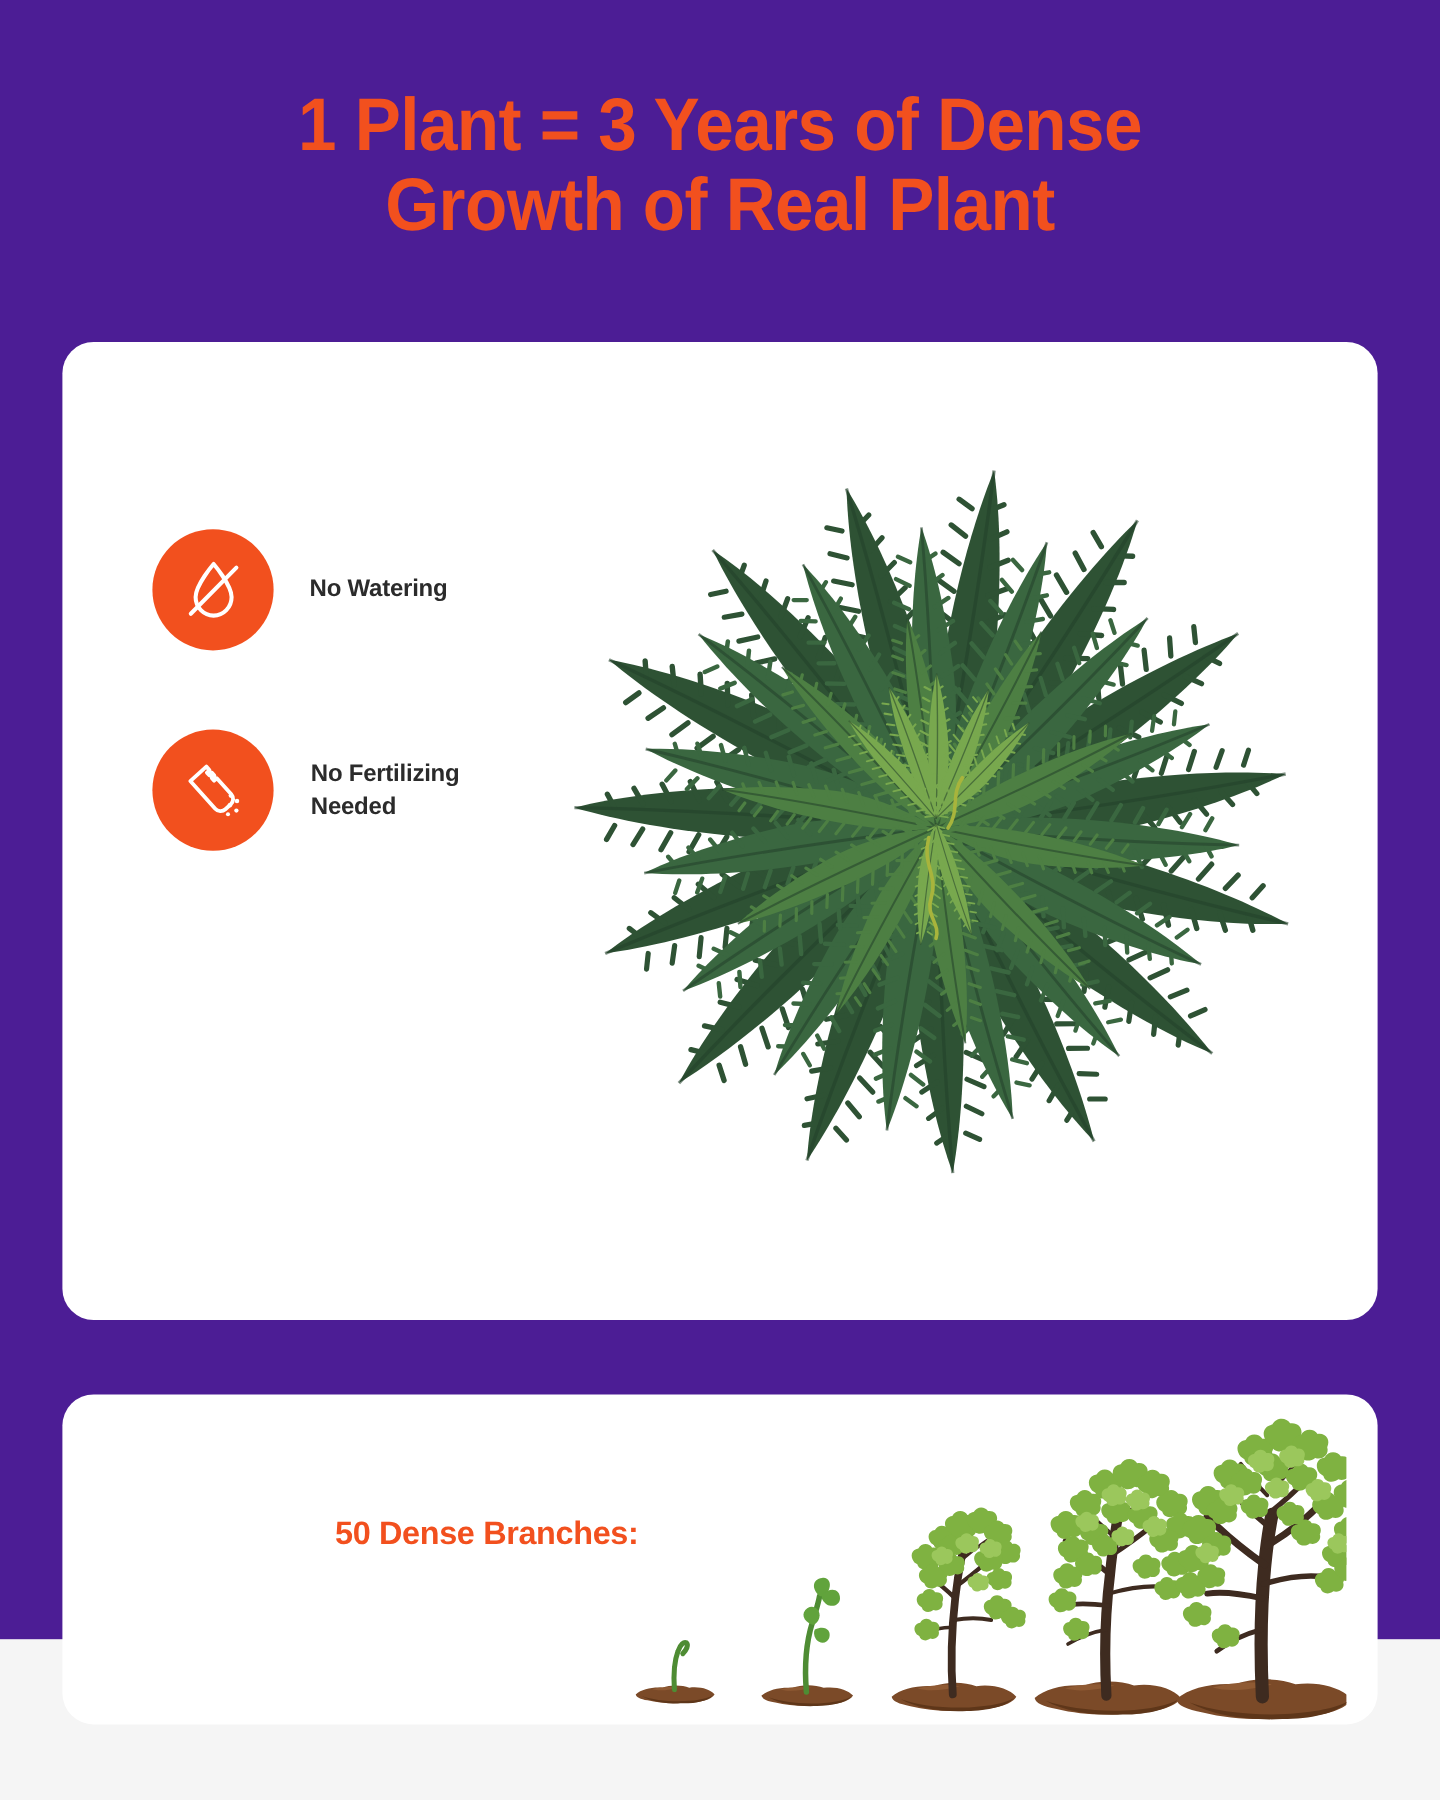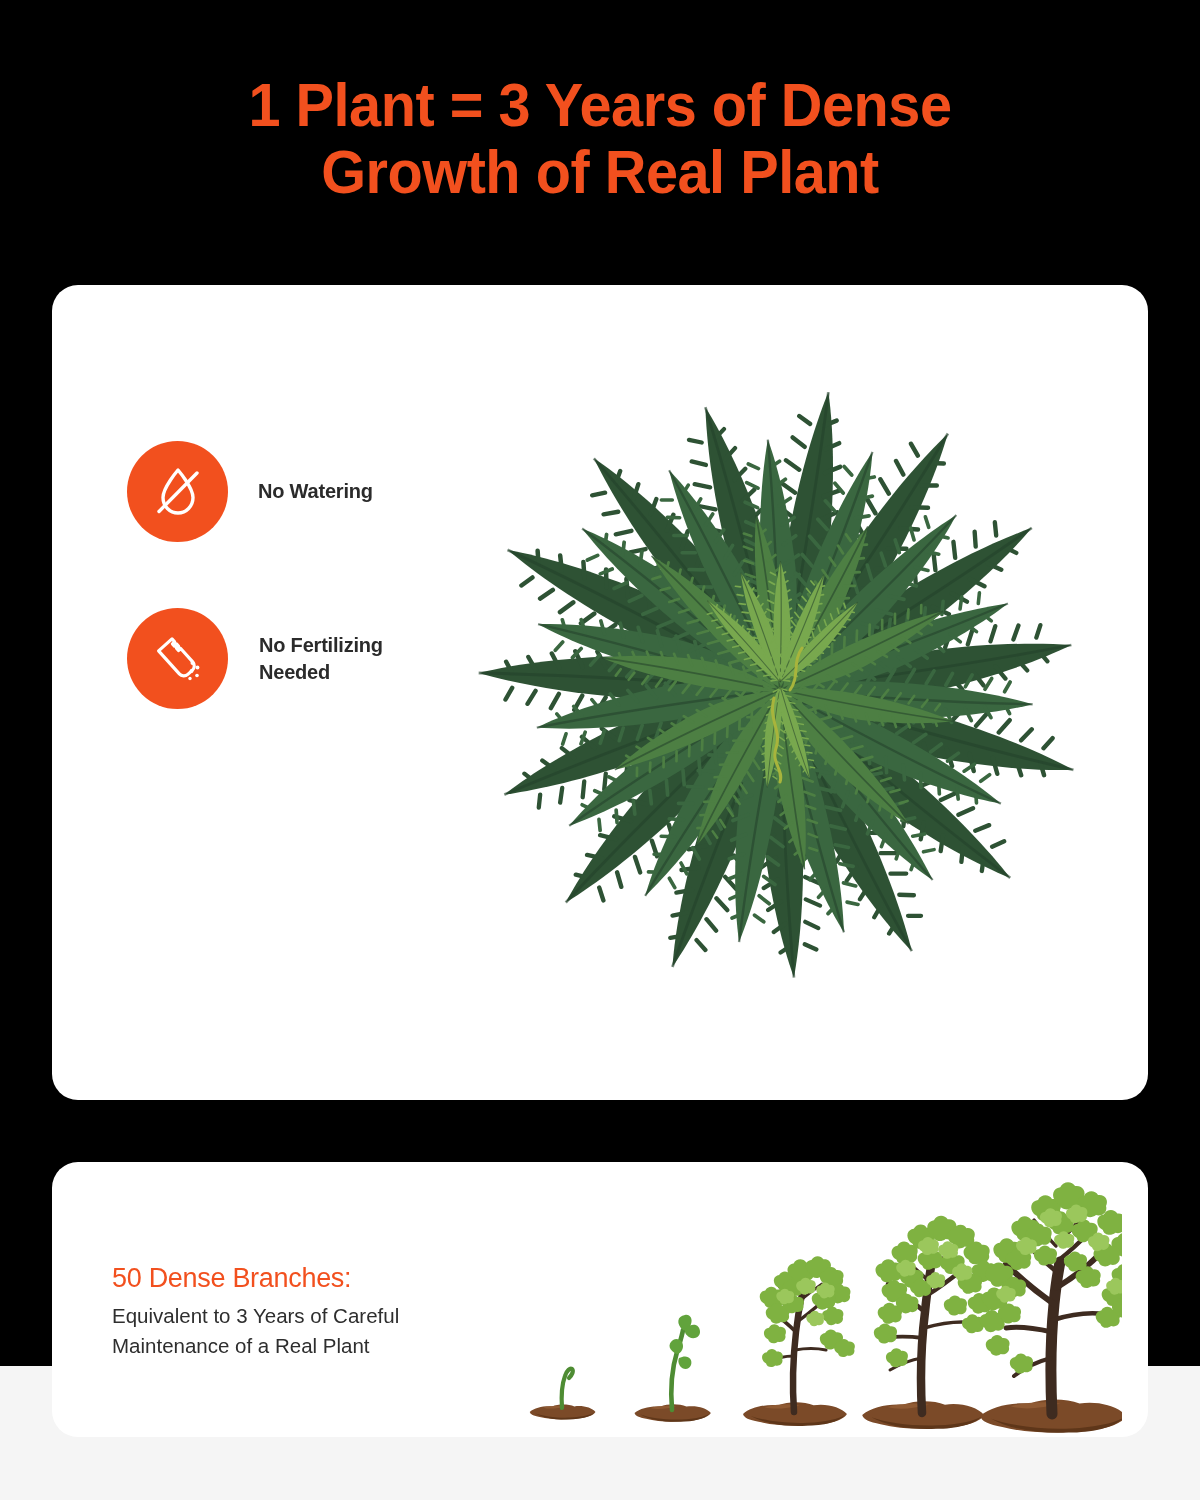--- a/index.html
+++ b/index.html
@@ -9,21 +9,21 @@
     height: 1500px;
     background: #f5f5f5;
     font-family: "Liberation Sans", sans-serif;
     overflow: hidden;
   }
 
   .page {
     position: relative;
     width: 1200px;
     height: 1366px;
-    background: #000000;
+    background: #4c1d95;
   }
 
   
   .title {
     position: absolute;
     left: 0;
     top: 72px;
     width: 1200px;
     text-align: center;
     color: #f2501e;
@@ -98,25 +98,26 @@
 
   
   #growth-text {
     position: absolute;
     left: 60px;
     top: 100px;
     width: 420px;
   }
   .growth-heading {
     color: #f2501e;
-    font-weight: 400;
+    font-weight: 700;
     font-size: 27px;
     line-height: 1.2;
     letter-spacing: -0.3px;
     margin-bottom: 7px;
+    text-align: right;
   }
   .growth-body {
     color: #2e2e2e;
     font-weight: 400;
     font-size: 20.5px;
     line-height: 1.42;
     white-space: pre-line;
   }
 
   
@@ -246,22 +247,20 @@
           <path d="M340 300 C 350 286 342 272 352 258"></path>
         </g>
       </svg>
     </figure>
   </section>
 
   <section class="card" id="card-growth">
 
     <div id="growth-text">
       <div class="growth-heading">50 Dense Branches:</div>
-      <div class="growth-body">Equivalent to 3 Years of Careful
-Maintenance of a Real Plant</div>
     </div>
 
     <figure id="growth-stages">
       <svg viewBox="0 0 600 262" aria-hidden="true">
         <defs>
 
           <g id="mound">
             <path d="M-52 0 C -44 -7 -30 -10 -16 -9 C -6 -13 10 -13 20 -9 C 34 -11 48 -7 54 0
                      C 50 7 34 11 16 11 C 0 13 -20 12 -36 8 C -46 6 -51 4 -52 0 Z" fill="#7b4a28"></path>
             <path d="M-44 2 C -30 7 -8 10 14 9 C 32 8 46 5 52 1 C 46 8 30 12 12 12 C -8 13 -30 10 -44 2 Z" fill="#5e3619"></path>

